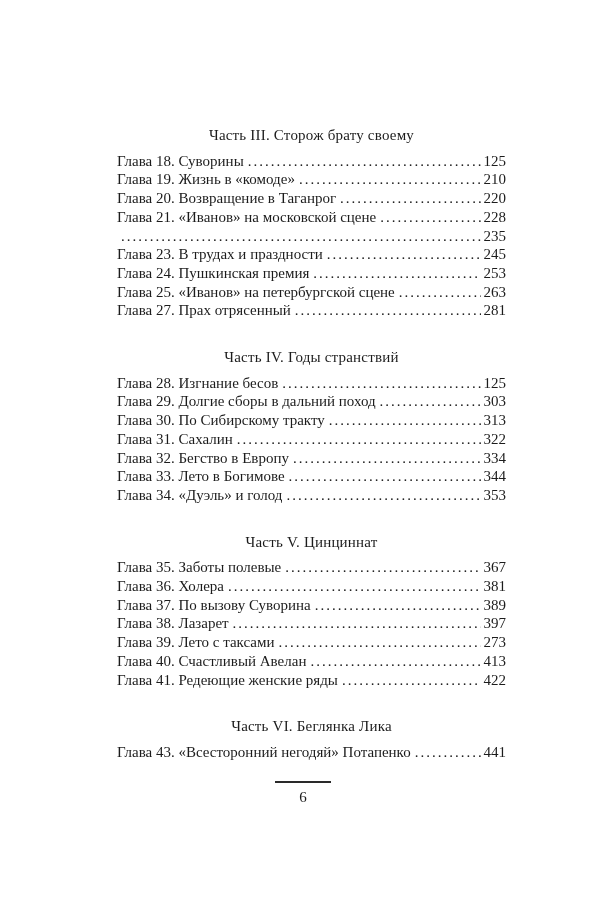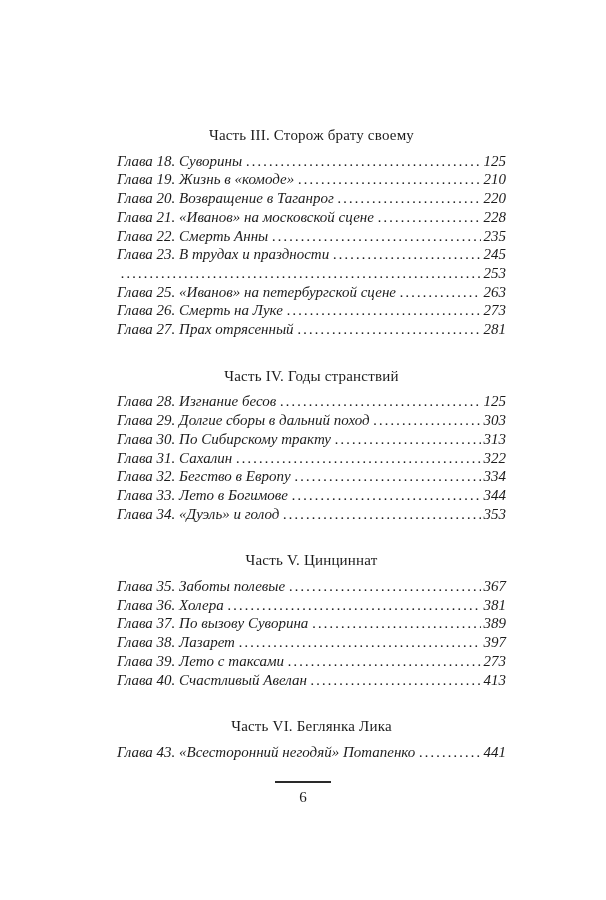--- a/index.html
+++ b/index.html
@@ -34,21 +34,20 @@
     letter-spacing: 0.2px;
   }
   .toc-section:first-child .section-heading {
     margin-top: 0;
   }
   .entry {
     display: flex;
     align-items: center;
     line-height: 18.7px;
     white-space: nowrap;
-    font-style: italic;
   }
   .entry-title {
     flex: 0 0 auto;
   }
   .leader {
     flex: 1 1 auto;
     overflow: hidden;
     min-width: 12px;
     margin: 0 3px 0 4px;
     height: 18.7px;
@@ -101,118 +100,118 @@
           <span class="entry-title">Глава 20. Возвращение в Таганрог</span>
           <span class="leader"></span>
           <span class="entry-page">220</span>
         </div>
         <div class="entry">
           <span class="entry-title">Глава 21. «Иванов» на московской сцене</span>
           <span class="leader"></span>
           <span class="entry-page">228</span>
         </div>
         <div class="entry">
-          <span class="entry-title">Глава 22. Смерть Анны</span>
           <span class="leader"></span>
           <span class="entry-page">235</span>
         </div>
         <div class="entry">
           <span class="entry-title">Глава 23. В трудах и праздности</span>
           <span class="leader"></span>
           <span class="entry-page">245</span>
         </div>
         <div class="entry">
+          <span class="entry-title">Глава 24. Пушкинская премия</span>
           <span class="leader"></span>
           <span class="entry-page">253</span>
         </div>
         <div class="entry">
           <span class="entry-title">Глава 25. «Иванов» на петербургской сцене</span>
           <span class="leader"></span>
           <span class="entry-page">263</span>
         </div>
         <div class="entry">
-          <span class="entry-title">Глава 26. Смерть на Луке</span>
+          <span class="entry-title">Глава 27. Прах отрясенный</span>
+          <span class="leader"></span>
+          <span class="entry-page">281</span>
+        </div>
+      </section>
+      <section class="toc-section">
+        <div class="section-heading">Часть IV. Годы странствий</div>
+        <div class="entry">
+          <span class="entry-title">Глава 28. Изгнание бесов</span>
+          <span class="leader"></span>
+          <span class="entry-page">125</span>
+        </div>
+        <div class="entry">
+          <span class="entry-title">Глава 29. Долгие сборы в дальний поход</span>
+          <span class="leader"></span>
+          <span class="entry-page">303</span>
+        </div>
+        <div class="entry">
+          <span class="entry-title">Глава 30. По Сибирскому тракту</span>
+          <span class="leader"></span>
+          <span class="entry-page">313</span>
+        </div>
+        <div class="entry">
+          <span class="entry-title">Глава 31. Сахалин</span>
+          <span class="leader"></span>
+          <span class="entry-page">322</span>
+        </div>
+        <div class="entry">
+          <span class="entry-title">Глава 32. Бегство в Европу</span>
+          <span class="leader"></span>
+          <span class="entry-page">334</span>
+        </div>
+        <div class="entry">
+          <span class="entry-title">Глава 33. Лето в Богимове</span>
+          <span class="leader"></span>
+          <span class="entry-page">344</span>
+        </div>
+        <div class="entry">
+          <span class="entry-title">Глава 34. «Дуэль» и голод</span>
+          <span class="leader"></span>
+          <span class="entry-page">353</span>
+        </div>
+      </section>
+      <section class="toc-section">
+        <div class="section-heading">Часть V. Цинциннат</div>
+        <div class="entry">
+          <span class="entry-title">Глава 35. Заботы полевые</span>
+          <span class="leader"></span>
+          <span class="entry-page">367</span>
+        </div>
+        <div class="entry">
+          <span class="entry-title">Глава 36. Холера</span>
+          <span class="leader"></span>
+          <span class="entry-page">381</span>
+        </div>
+        <div class="entry">
+          <span class="entry-title">Глава 37. По вызову Суворина</span>
+          <span class="leader"></span>
+          <span class="entry-page">389</span>
+        </div>
+        <div class="entry">
+          <span class="entry-title">Глава 38. Лазарет</span>
+          <span class="leader"></span>
+          <span class="entry-page">397</span>
+        </div>
+        <div class="entry">
+          <span class="entry-title">Глава 39. Лето с таксами</span>
           <span class="leader"></span>
           <span class="entry-page">273</span>
         </div>
         <div class="entry">
-          <span class="entry-title">Глава 27. Прах отрясенный</span>
-          <span class="leader"></span>
-          <span class="entry-page">281</span>
-        </div>
-      </section>
-      <section class="toc-section">
-        <div class="section-heading">Часть IV. Годы странствий</div>
-        <div class="entry">
-          <span class="entry-title">Глава 28. Изгнание бесов</span>
-          <span class="leader"></span>
-          <span class="entry-page">125</span>
-        </div>
-        <div class="entry">
-          <span class="entry-title">Глава 29. Долгие сборы в дальний поход</span>
-          <span class="leader"></span>
-          <span class="entry-page">303</span>
-        </div>
-        <div class="entry">
-          <span class="entry-title">Глава 30. По Сибирскому тракту</span>
-          <span class="leader"></span>
-          <span class="entry-page">313</span>
-        </div>
-        <div class="entry">
-          <span class="entry-title">Глава 31. Сахалин</span>
-          <span class="leader"></span>
-          <span class="entry-page">322</span>
-        </div>
-        <div class="entry">
-          <span class="entry-title">Глава 32. Бегство в Европу</span>
-          <span class="leader"></span>
-          <span class="entry-page">334</span>
-        </div>
-        <div class="entry">
-          <span class="entry-title">Глава 33. Лето в Богимове</span>
-          <span class="leader"></span>
-          <span class="entry-page">344</span>
-        </div>
-        <div class="entry">
-          <span class="entry-title">Глава 34. «Дуэль» и голод</span>
-          <span class="leader"></span>
-          <span class="entry-page">353</span>
-        </div>
-      </section>
-      <section class="toc-section">
-        <div class="section-heading">Часть V. Цинциннат</div>
-        <div class="entry">
-          <span class="entry-title">Глава 35. Заботы полевые</span>
-          <span class="leader"></span>
-          <span class="entry-page">367</span>
-        </div>
-        <div class="entry">
-          <span class="entry-title">Глава 36. Холера</span>
-          <span class="leader"></span>
-          <span class="entry-page">381</span>
-        </div>
-        <div class="entry">
-          <span class="entry-title">Глава 37. По вызову Суворина</span>
-          <span class="leader"></span>
-          <span class="entry-page">389</span>
-        </div>
-        <div class="entry">
-          <span class="entry-title">Глава 38. Лазарет</span>
-          <span class="leader"></span>
-          <span class="entry-page">397</span>
-        </div>
-        <div class="entry">
-          <span class="entry-title">Глава 39. Лето с таксами</span>
-          <span class="leader"></span>
-          <span class="entry-page">273</span>
-        </div>
-        <div class="entry">
           <span class="entry-title">Глава 40. Счастливый Авелан</span>
           <span class="leader"></span>
           <span class="entry-page">413</span>
+        </div>
+        <div class="entry">
+          <span class="entry-title">Глава 41. Редеющие женские ряды</span>
+          <span class="leader"></span>
+          <span class="entry-page">422</span>
         </div>
       </section>
       <section class="toc-section">
         <div class="section-heading">Часть VI. Беглянка Лика</div>
         <div class="entry">
           <span class="entry-title">Глава 43. «Всесторонний негодяй» Потапенко</span>
           <span class="leader"></span>
           <span class="entry-page">441</span>
         </div>
       </section>

